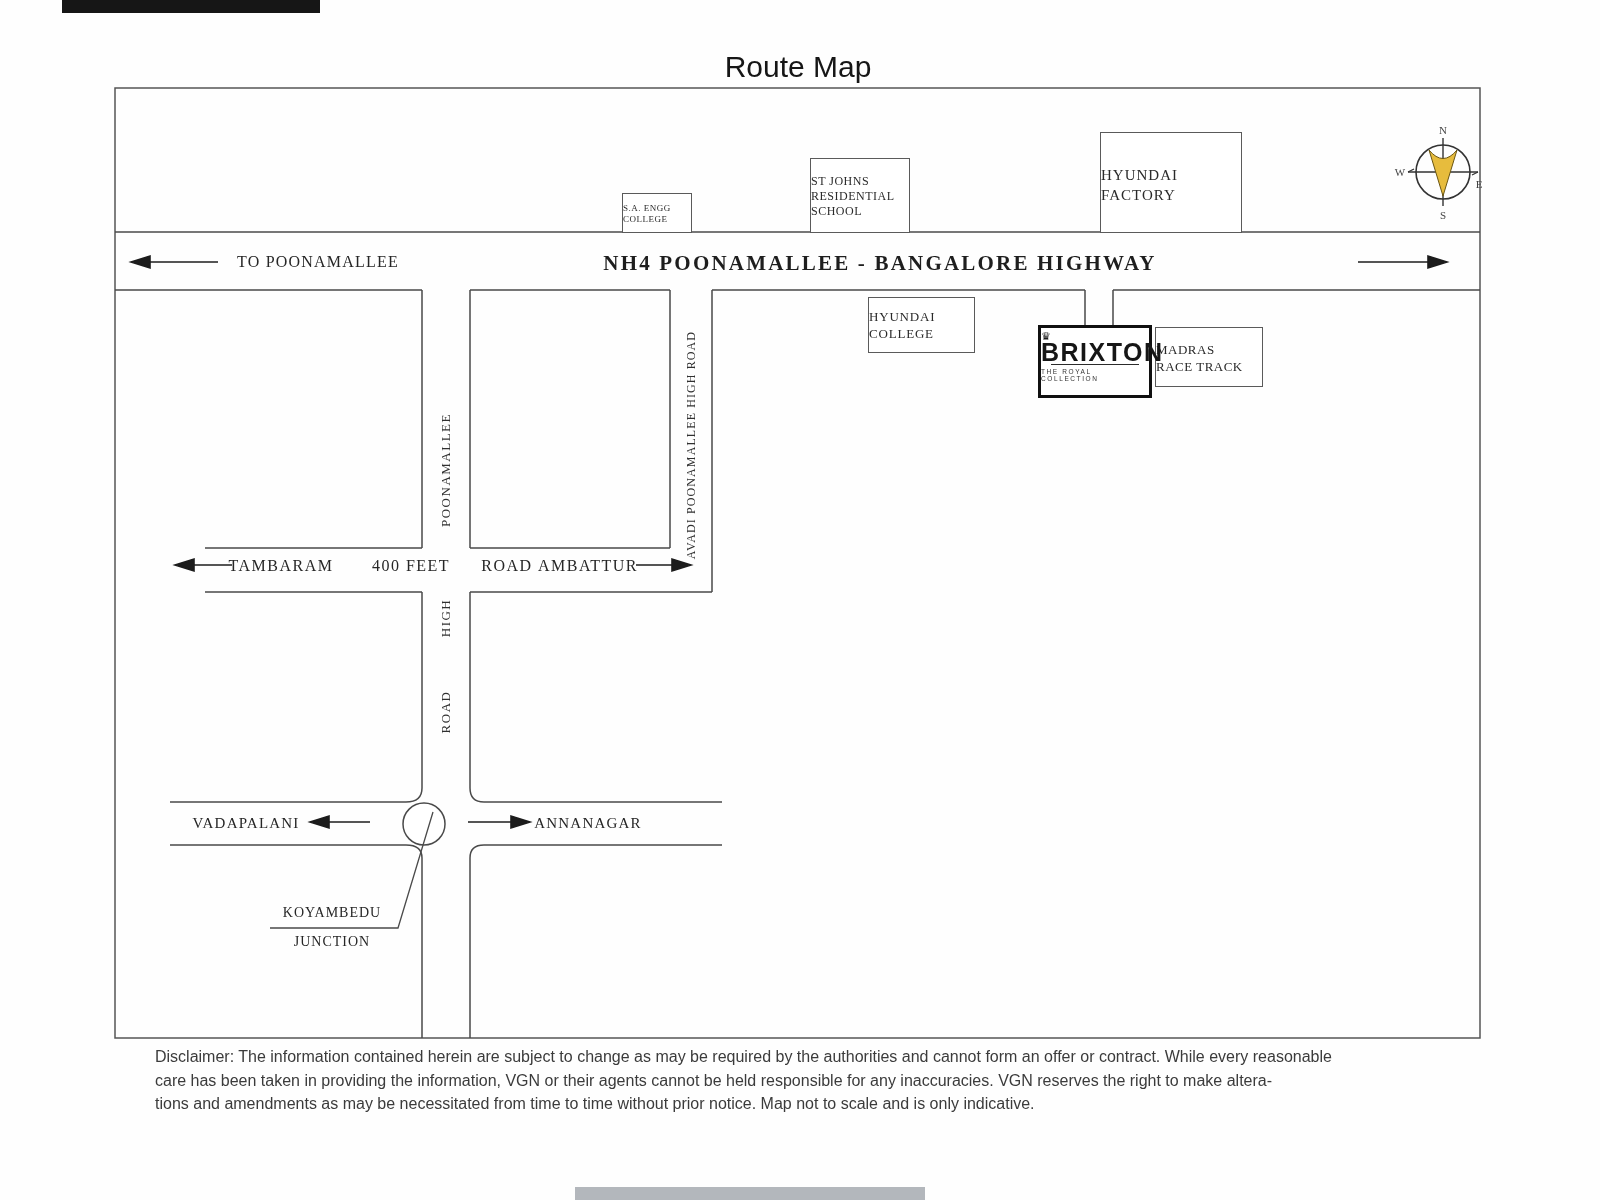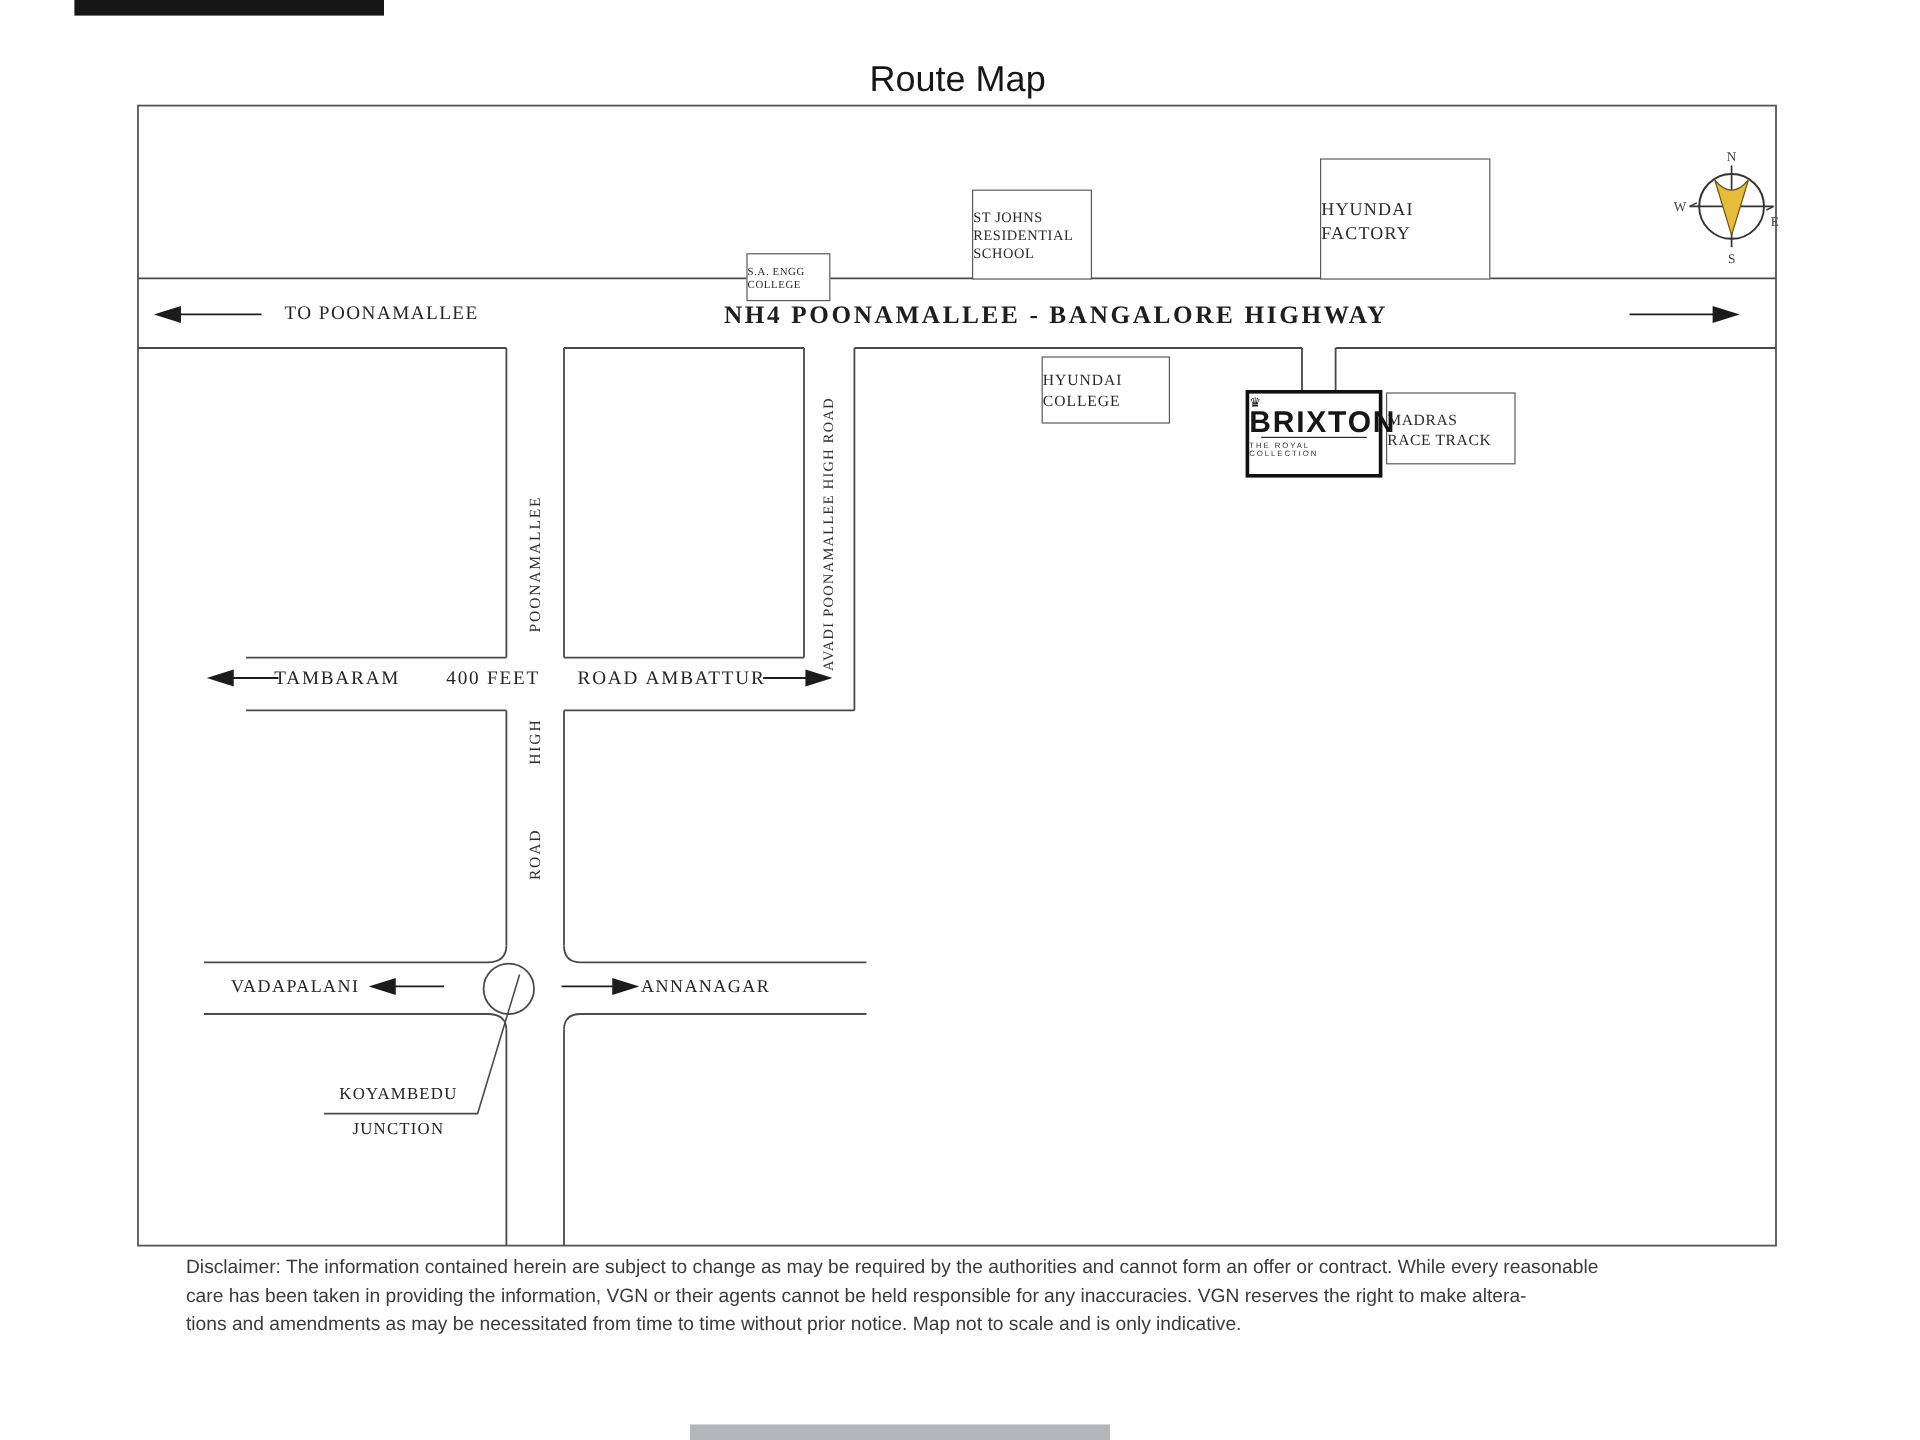--- a/index.html
+++ b/index.html
@@ -9,21 +9,21 @@
   .ctr{transform:translate(-50%,-50%);white-space:nowrap;}
   .rot{transform:translate(-50%,-50%) rotate(-90deg);white-space:nowrap;}
   .maplabel{font-family:"Liberation Serif",serif;color:#262626;}
   #title{left:798px;top:67px;font-family:"Liberation Sans",sans-serif;
          font-weight:400;font-size:30px;color:#161616;}
   #hwyname{left:880px;top:263px;font-weight:700;font-size:21px;letter-spacing:2.2px;color:#1e1e1e;}
   #topoona{left:318px;top:262px;font-size:16px;letter-spacing:1.2px;}
   .box{position:absolute;border:1.5px solid #5a5a5a;background:#fff;
        font-family:"Liberation Serif",serif;color:#2a2a2a;box-sizing:border-box;}
   #box-sa{left:622px;top:193px;width:70px;height:40px;font-size:9px;line-height:11px;
-          letter-spacing:.5px;padding-top:9px;margin-top:18px;}
+          letter-spacing:.5px;padding-top:9px;}
   #box-stjohns{left:810px;top:158px;width:100px;height:75px;font-size:12px;line-height:15px;
           letter-spacing:.5px;padding-top:15px;}
   #box-hyundai{left:1100px;top:132px;width:142px;height:101px;font-size:15px;line-height:20px;
           letter-spacing:1px;padding-top:32px;}
   #box-saveetha{left:868px;top:297px;width:107px;height:56px;font-size:13px;line-height:17px;
           letter-spacing:.8px;padding-top:10px;}
   #box-mrt{left:1155px;top:303px;width:108px;height:60px;font-size:13px;line-height:17px;
           letter-spacing:.5px;padding-top:13px;margin-top:24px;}
   #box-brixton{left:1038px;top:325px;width:114px;height:73px;border:3.5px solid #101010;
           padding-top:4px;}

